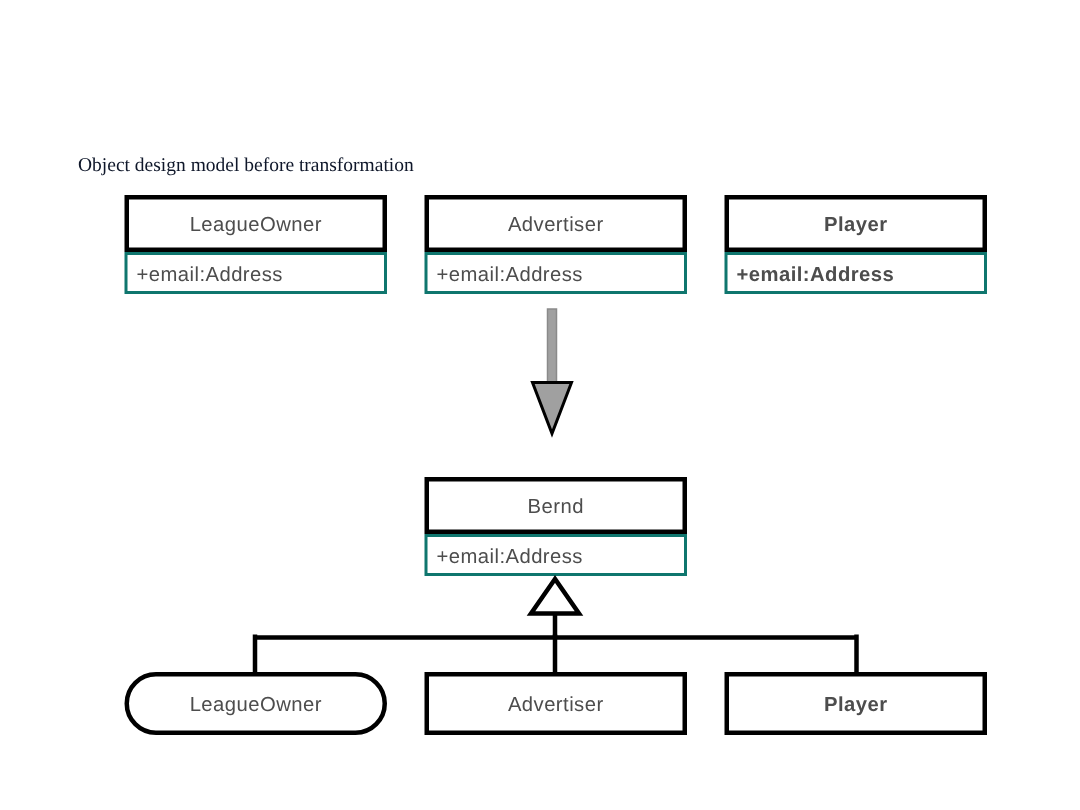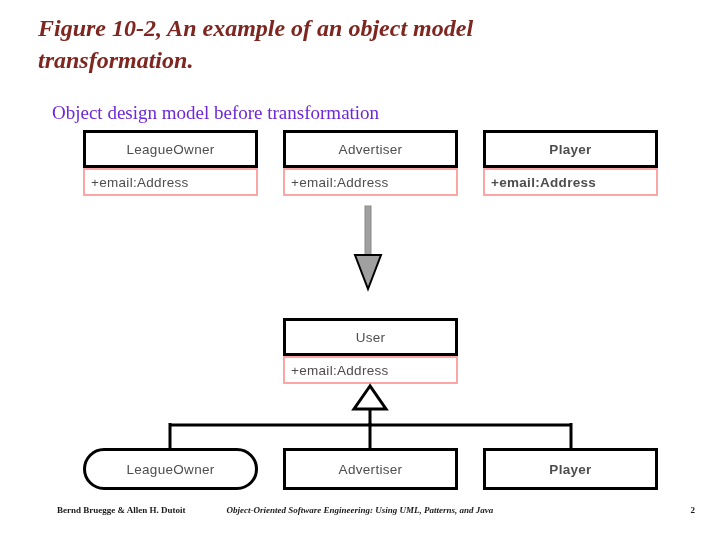--- a/index.html
+++ b/index.html
@@ -7,34 +7,34 @@
     position:relative; width:720px; height:540px; background:#ffffff;
     overflow:hidden; font-family:"Liberation Sans", sans-serif;
   }
   .title {
     position:absolute; left:38px; top:12px; width:600px;
     font-family:"Liberation Serif", serif; font-style:italic; font-weight:bold;
     font-size:24px; line-height:32px; color:#7e2620;
   }
   .section-label {
     position:absolute; left:52px;
-    font-family:"Liberation Serif", serif; font-size:19px; color:#6d28d9;
+    font-family:"Liberation Serif", serif; font-size:13px; color:#0f172a;
     white-space:nowrap;
   }
   .section-label.before { top:102px; }
   .section-label.after  { top:288px; }
 
   .uml-class { position:absolute; width:175px; }
   .uml-name {
     box-sizing:border-box; height:38px; border:3px solid #000; background:#fff;
     display:flex; align-items:center; justify-content:center;
     font-size:13.5px; color:#4d4d4d; letter-spacing:0.3px;
   }
   .uml-attr {
-    box-sizing:border-box; height:28px; border:2px solid #fca5a5; background:#fff;
+    box-sizing:border-box; height:28px; border:2px solid #0f766e; background:#fff;
     display:flex; align-items:center; justify-content:flex-start;
     padding-left:6px; font-size:13.5px; color:#4d4d4d; letter-spacing:0.3px;
   }
   .uml-single {
     position:absolute; width:175px; box-sizing:border-box; height:42px;
     border:3px solid #000; background:#fff;
     display:flex; align-items:center; justify-content:center;
     font-size:13.5px; color:#4d4d4d; letter-spacing:0.3px;
   }
   .row-top    { top:130px; }
@@ -53,24 +53,20 @@
   .footer-left   { position:absolute; left:57px;  top:0; white-space:nowrap; }
   .footer-center { position:absolute; left:0; right:0; top:0; text-align:center;
                    font-style:italic; white-space:nowrap; }
   .footer-right  { position:absolute; right:25px; top:0; }
 </style>
 </head>
 <body>
 
 <div class="slide">
 
-  <div class="title">
-    <div>Figure 10-2, An example of an object model</div>
-    <div>transformation.</div>
-  </div>
 
   <div class="section-label before">Object design model before transformation</div>
 
   <div class="uml-class row-top col-1">
     <div class="uml-name">LeagueOwner</div>
     <div class="uml-attr">+email:Address</div>
   </div>
   <div class="uml-class row-top col-2">
     <div class="uml-name">Advertiser</div>
     <div class="uml-attr">+email:Address</div>
@@ -80,36 +76,31 @@
     <div class="uml-attr">+email:Address</div>
   </div>
 
   <svg class="arrow-svg" width="56" height="88" viewBox="0 0 56 88">
     <rect x="25" y="2" width="6" height="50" fill="#a0a0a0" stroke="#8a8a8a" stroke-width="1"></rect>
     <polygon points="15,51 41,51 28,85" fill="#a0a0a0" stroke="#000000" stroke-width="2"></polygon>
   </svg>
 
 
   <div class="uml-class user-box">
-    <div class="uml-name">User</div>
+    <div class="uml-name">Bernd</div>
     <div class="uml-attr">+email:Address</div>
   </div>
 
   <svg class="connector-svg" width="560" height="66" viewBox="0 0 560 66">
     <line x1="290" y1="26" x2="290" y2="42" stroke="#000" stroke-width="3"></line>
     <line x1="90" y1="42" x2="491" y2="42" stroke="#000" stroke-width="3"></line>
     <line x1="90" y1="40" x2="90" y2="66" stroke="#000" stroke-width="3"></line>
     <line x1="290" y1="40" x2="290" y2="66" stroke="#000" stroke-width="3"></line>
     <line x1="491" y1="40" x2="491" y2="66" stroke="#000" stroke-width="3"></line>
     <polygon points="290,3 274,26 306,26" fill="#ffffff" stroke="#000000" stroke-width="3"></polygon>
   </svg>
 
   <div class="uml-single row-bottom col-1">LeagueOwner</div>
   <div class="uml-single row-bottom col-2">Advertiser</div>
   <div class="uml-single row-bottom col-3">Player</div>
 
-  <div class="footer">
-    <span class="footer-left">Bernd Bruegge &amp; Allen H. Dutoit</span>
-    <span class="footer-center">Object-Oriented Software Engineering: Using UML, Patterns, and Java</span>
-    <span class="footer-right">2</span>
-  </div>
 
 </div>
 
 </body></html>

